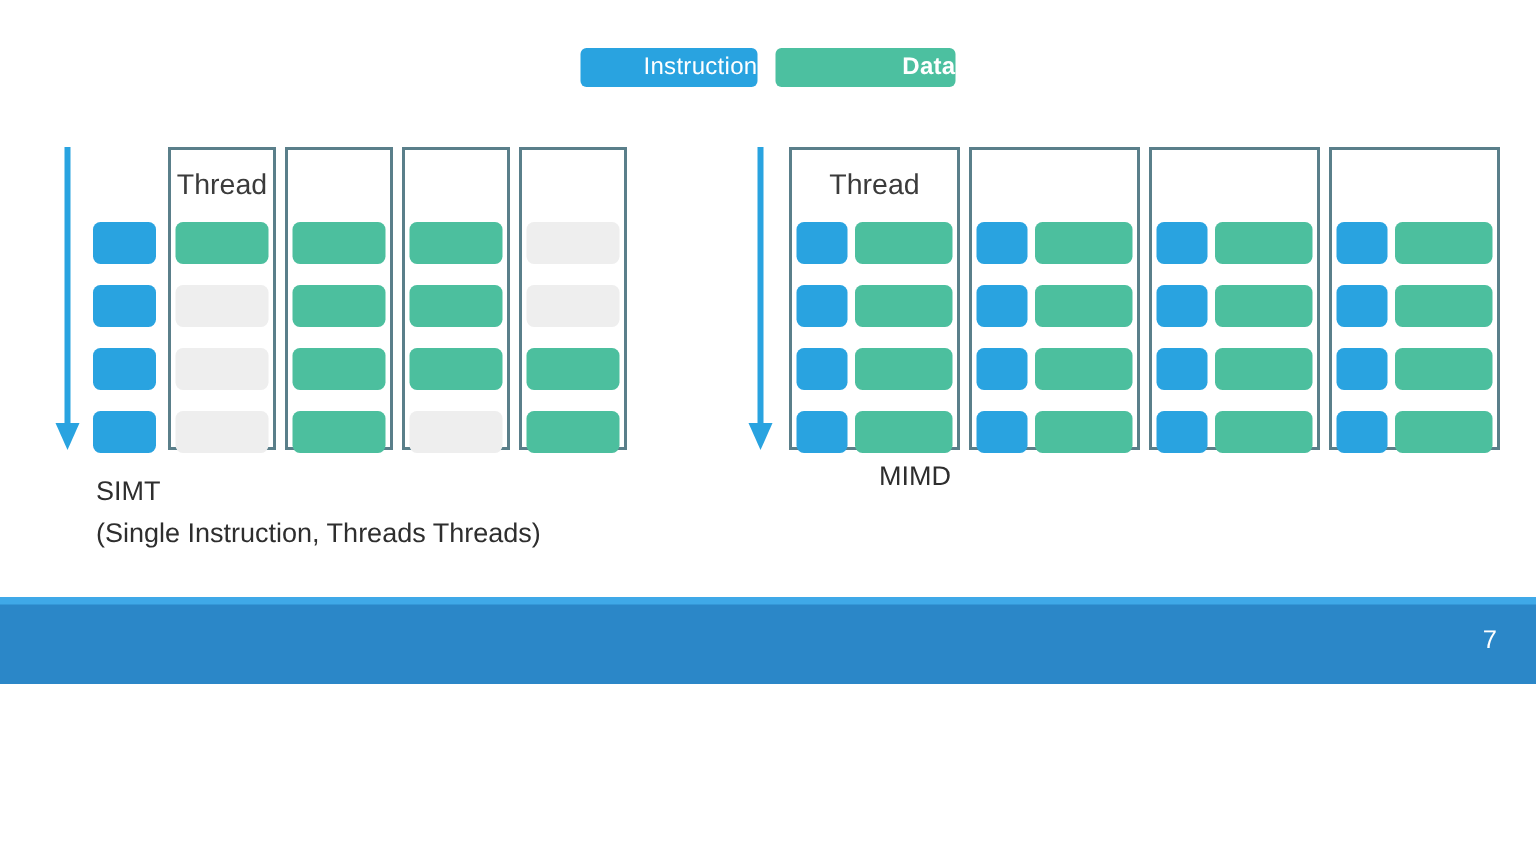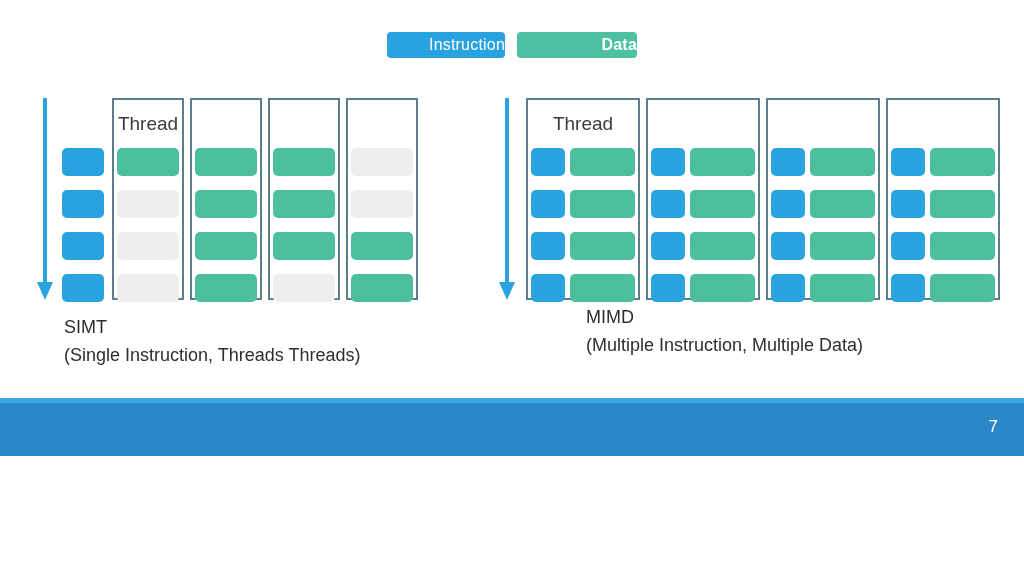--- a/index.html
+++ b/index.html
@@ -417,21 +417,20 @@
     </div>
   </div>
 
   <div class="caption simt-caption">
     <span class="title">SIMT</span>
     <span class="subtitle">(Single Instruction, Threads Threads)</span>
   </div>
 
   <div class="caption mimd-caption">
     <span class="title">MIMD</span>
-    <span class="subtitle">(Multiple Instruction, Multiple Data)</span>
   </div>
 
   <div class="bottom-bar">
     <div class="top-strip"></div>
     <span class="page-number">7</span>
   </div>
 
 </div>
 
 </body></html>

